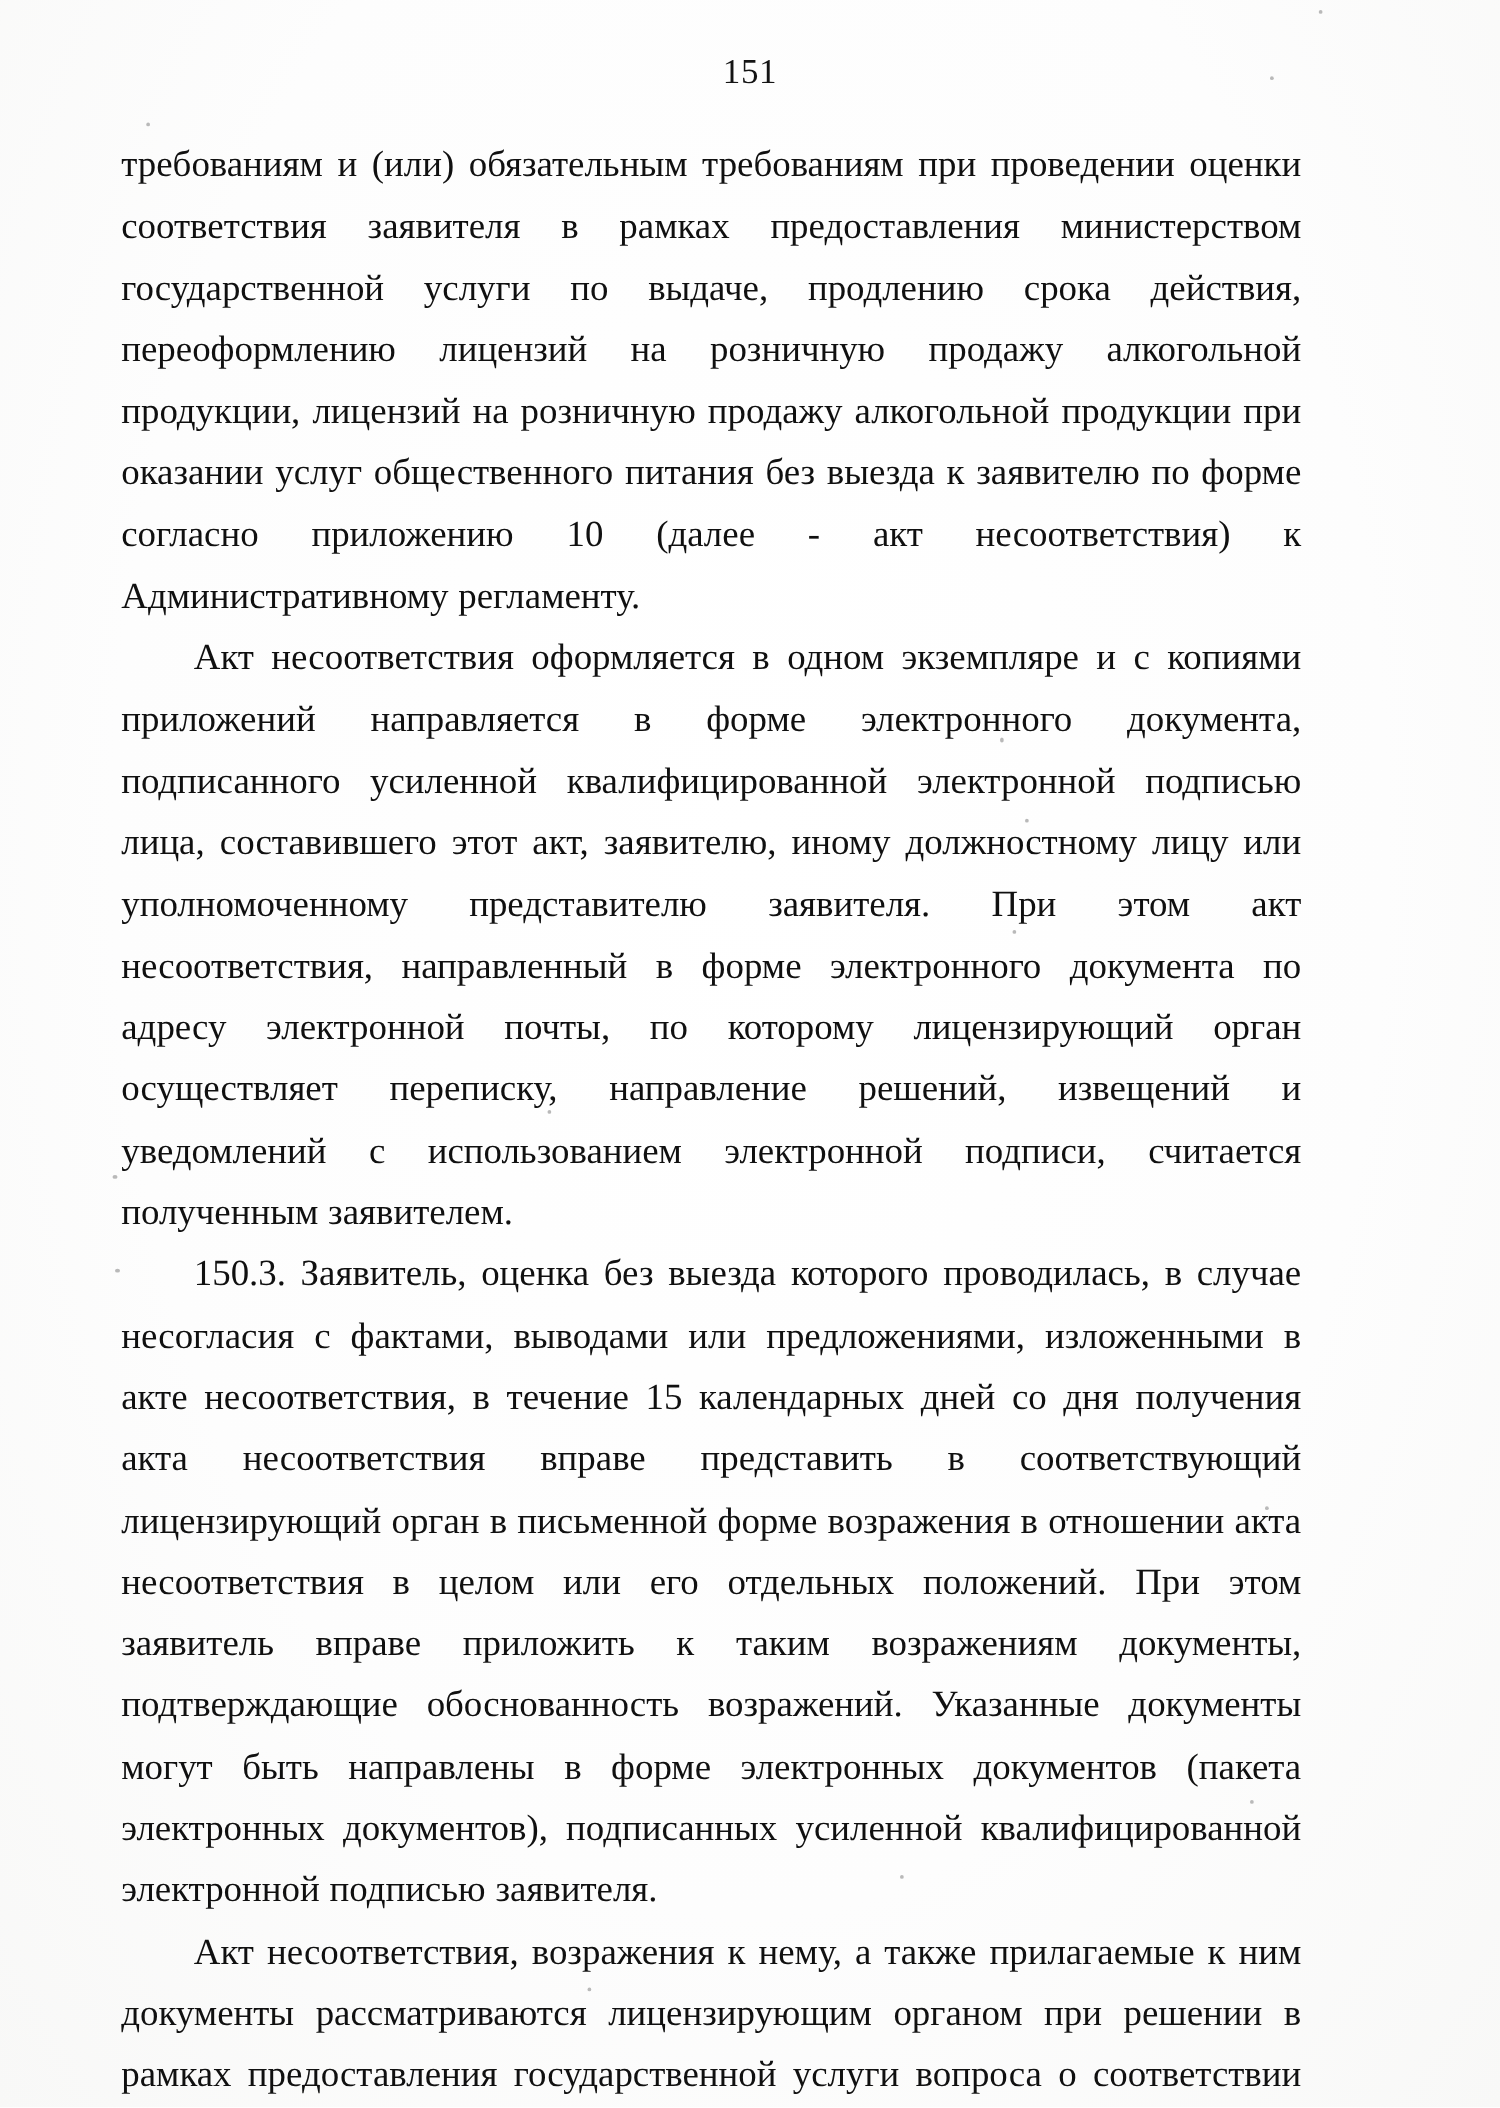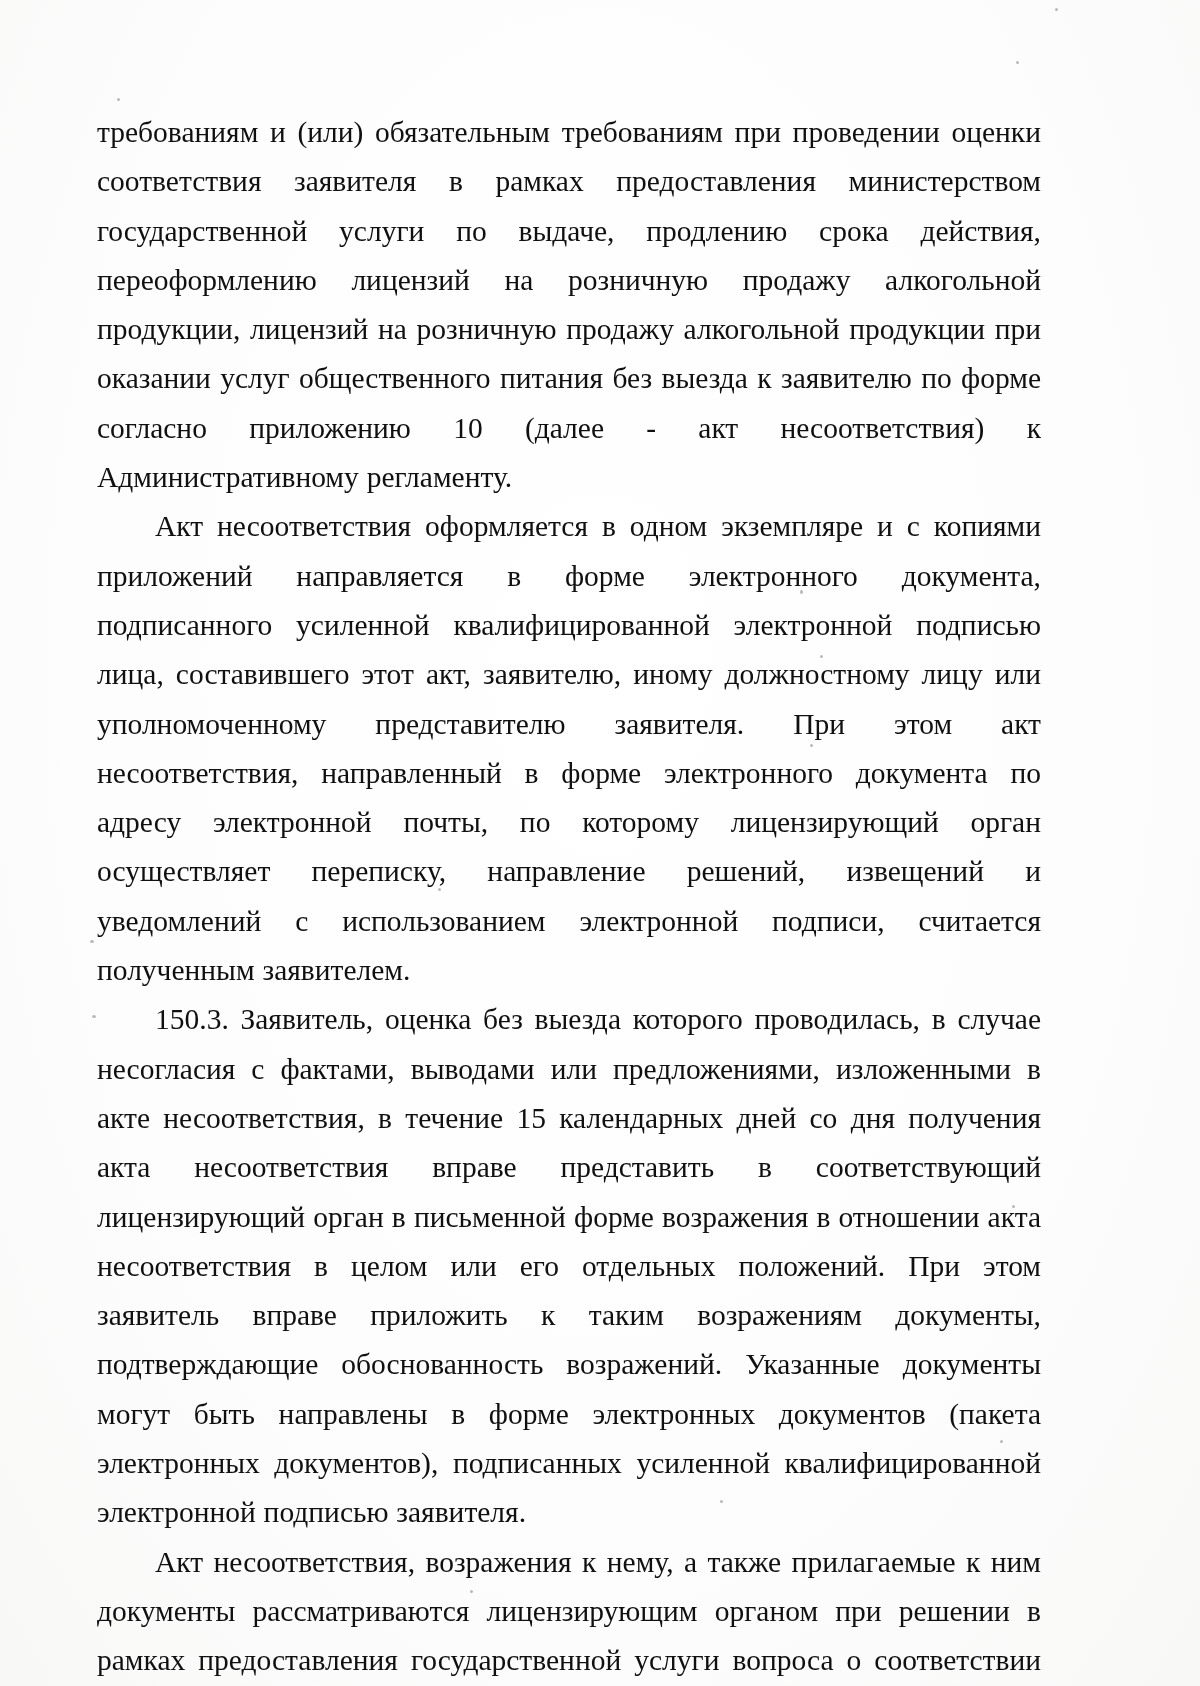--- a/index.html
+++ b/index.html
@@ -71,20 +71,21 @@
     background: #b9b9b9;
     border-radius: 50%;
     pointer-events: none;
   }
 </style>
 </head>
 <body>
 
 <div class="page">
 
+  <div class="page-number">151</div>
 
   <div class="body-text">
     <p class="para">требованиям и (или) обязательным требованиям при проведении оценки соответствия заявителя в рамках предоставления министерством государственной услуги по выдаче, продлению срока действия, переоформлению лицензий на розничную продажу алкогольной продукции, лицензий на розничную продажу алкогольной продукции при оказании услуг общественного питания без выезда к заявителю по форме согласно приложению 10 (далее - акт несоответствия) к Административному регламенту.</p>
     <p class="para indent">Акт несоответствия оформляется в одном экземпляре и с копиями приложений направляется в форме электронного документа, подписанного усиленной квалифицированной электронной подписью лица, составившего этот акт, заявителю, иному должностному лицу или уполномоченному представителю заявителя. При этом акт несоответствия, направленный в форме электронного документа по адресу электронной почты, по которому лицензирующий орган осуществляет переписку, направление решений, извещений и уведомлений с использованием электронной подписи, считается полученным заявителем.</p>
     <p class="para indent">150.3. Заявитель, оценка без выезда которого проводилась, в случае несогласия с фактами, выводами или предложениями, изложенными в акте несоответствия, в течение 15 календарных дней со дня получения акта несоответствия вправе представить в соответствующий лицензирующий орган в письменной форме возражения в отношении акта несоответствия в целом или его отдельных положений. При этом заявитель вправе приложить к таким возражениям документы, подтверждающие обоснованность возражений. Указанные документы могут быть направлены в форме электронных документов (пакета электронных документов), подписанных усиленной квалифицированной электронной подписью заявителя.</p>
     <p class="para indent">Акт несоответствия, возражения к нему, а также прилагаемые к ним документы рассматриваются лицензирующим органом при решении в рамках предоставления государственной услуги вопроса о соответствии заявителя лицензионным требованиям и (или) обязательным требованиям.</p>
   </div>
 
   <span class="speck" style="top:8px;left:1055px;width:3px;height:3px;"></span>
   <span class="speck" style="top:98px;left:117px;width:3px;height:3px;"></span>

